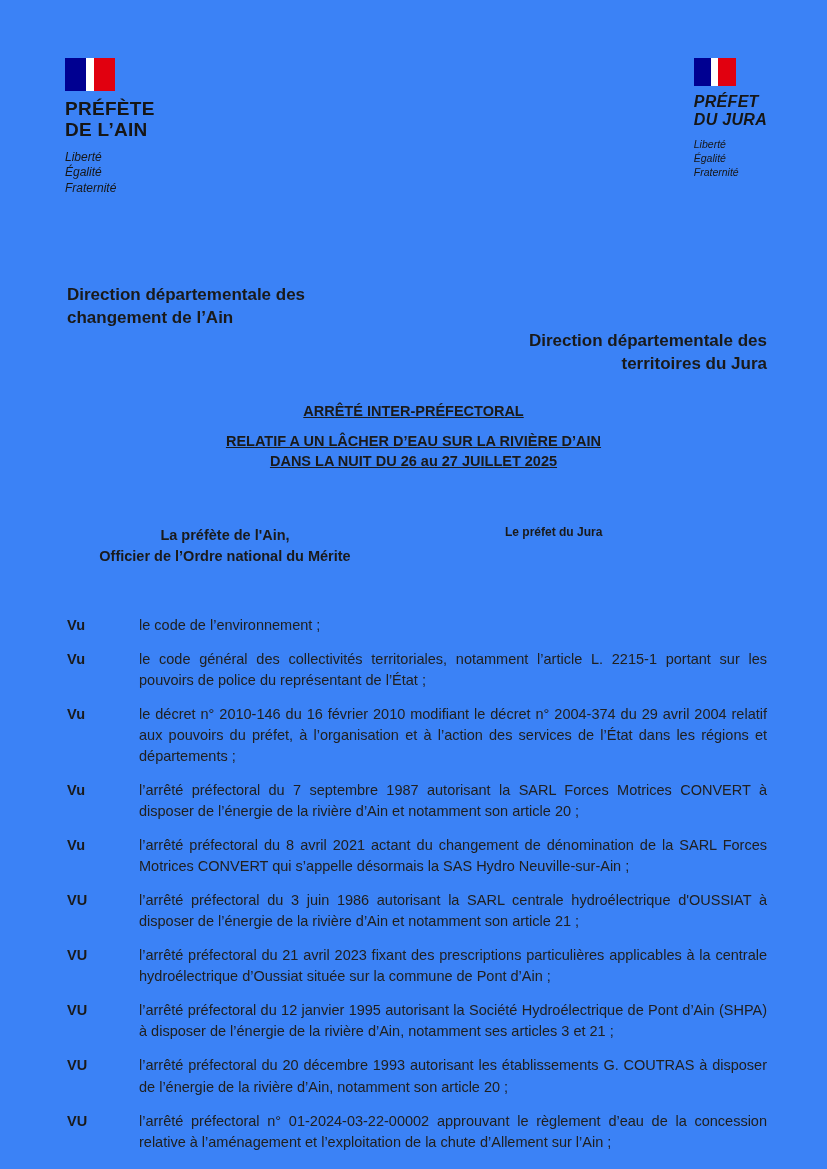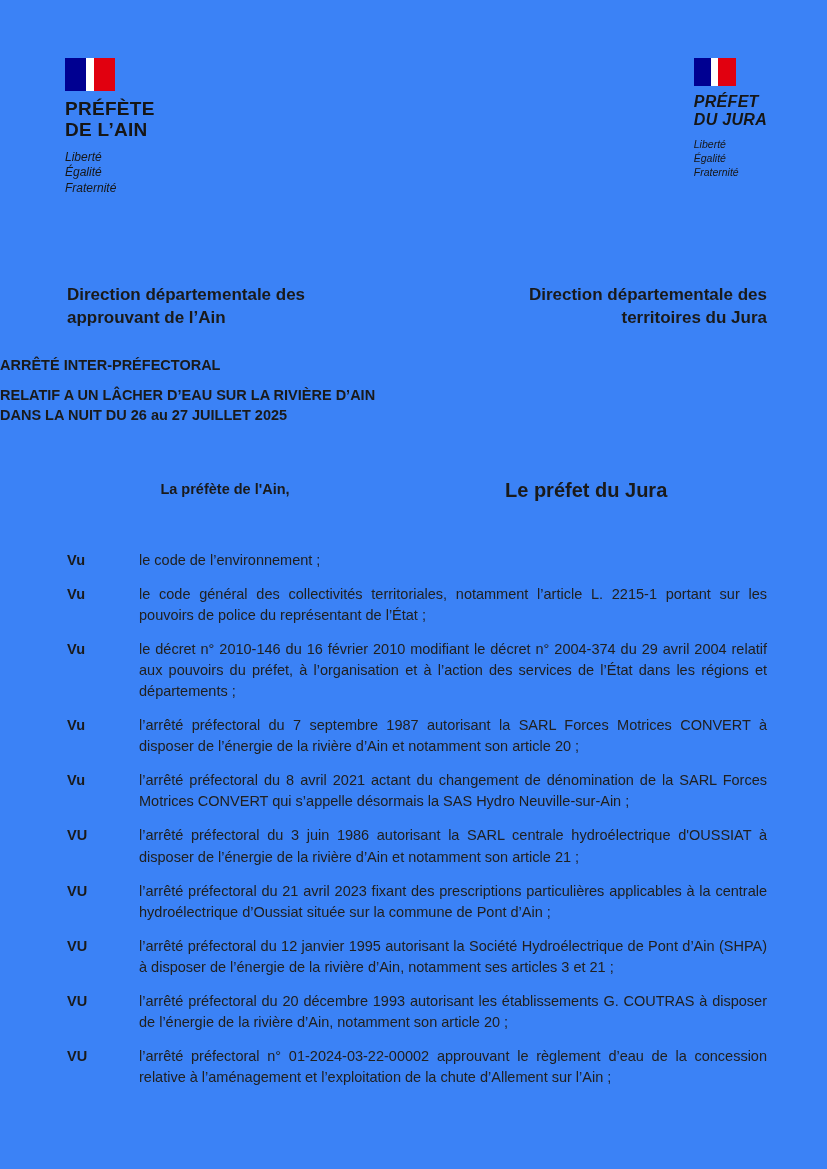--- a/index.html
+++ b/index.html
@@ -39,40 +39,41 @@
     color: #161616;
   }
   .logo-left  .logo-motto { font-size: 12px;   line-height: 1.28; }
   .logo-right .logo-motto { font-size: 10.5px; line-height: 1.32; }
 
   
   .directions {
     display: flex;
     justify-content: space-between;
     margin: 88px 60px 0 67px;
+    flex-direction: column;
   }
   .dir { font-weight: bold; font-size: 17px; line-height: 1.35; color: #1a1a1a; }
   .dir-right { text-align: right; }
 
   
-  .title-block { margin-top: 27px; font-weight: bold; color: #1a1a1a; }
+  .title-block { text-align: center; margin-top: 27px; font-weight: bold; color: #1a1a1a; text-decoration: underline; }
   .title-line1 { font-size: 14.5px; margin-bottom: 12px; }
   .title-line2, .title-line3 { font-size: 14.5px; line-height: 1.4; }
 
   
   .signatories { display: flex; margin-top: 54px; padding-left: 80px; }
   .sig-left {
     width: 290px;
     text-align: center;
     font-weight: bold;
     font-size: 14.5px;
     line-height: 1.45;
     color: #1a1a1a;
   }
-  .sig-right { margin-left: 135px; font-weight: bold; font-size: 20px; color: #1a1a1a; }
+  .sig-right { margin-left: 135px; font-weight: bold; font-size: 12px; color: #1a1a1a; }
 
   
   .visas { margin: 48px 60px 0 67px; }
   .visa { display: flex; margin-bottom: 13px; gap: 32px; }
   .visa-label {
     flex: 0 0 40px;
     font-weight: bold;
     font-size: 14.5px;
     line-height: 1.45;
     color: #1a1a1a;
@@ -124,37 +125,38 @@
         <div>Égalité</div>
         <div>Fraternité</div>
       </div>
     </div>
 
   </header>
 
   <section class="directions">
     <div class="dir dir-left">
       <div>Direction départementale des</div>
-      <div>approuvant de l’Ain</div>
+      <div>changement de l’Ain</div>
     </div>
     <div class="dir dir-right">
       <div>Direction départementale des</div>
       <div>territoires du Jura</div>
     </div>
   </section>
 
   <section class="title-block">
     <div class="title-line1">ARRÊTÉ INTER-PRÉFECTORAL</div>
     <div class="title-line2">RELATIF A UN LÂCHER D’EAU SUR LA RIVIÈRE D’AIN</div>
     <div class="title-line3">DANS LA NUIT DU 26 au 27 JUILLET 2025</div>
   </section>
 
   <section class="signatories">
     <div class="sig-left">
       <div>La préfète de l'Ain,</div>
+      <div>Officier de l’Ordre national du Mérite</div>
     </div>
     <div class="sig-right">Le préfet du Jura</div>
   </section>
 
   <section class="visas">
 
     <div class="visa">
       <div class="visa-label">Vu</div>
       <div class="visa-text">le code de l’environnement ;</div>
     </div>

